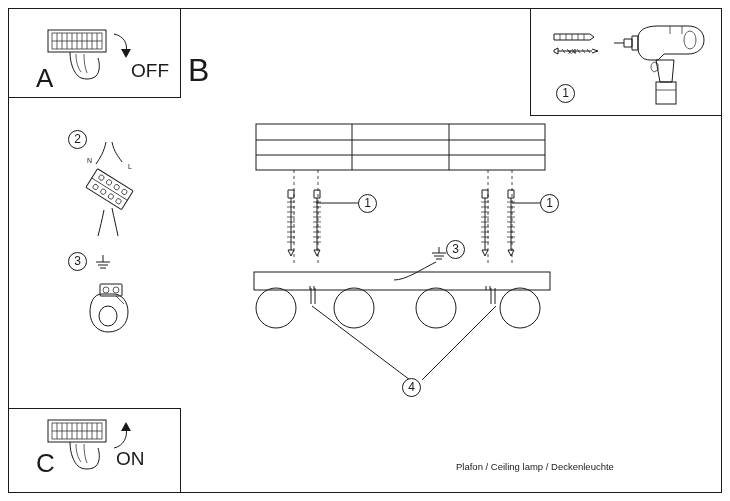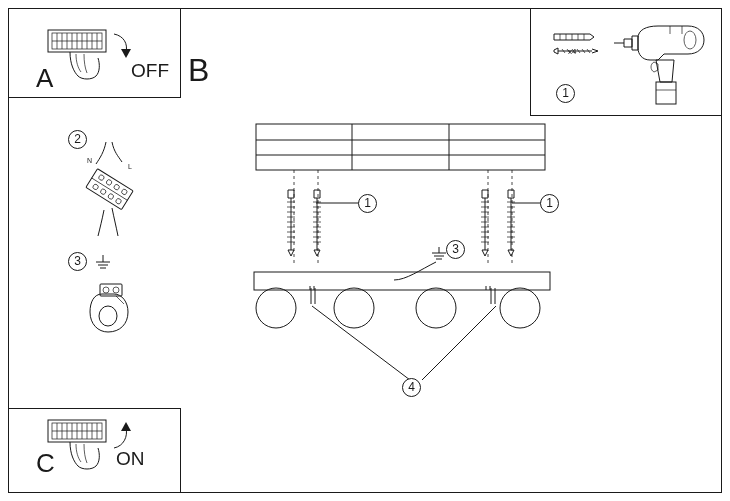--- a/index.html
+++ b/index.html
@@ -366,14 +366,15 @@
   </div>
 
   <div style="position:absolute; left:310px; top:304px;">
     <svg width="200" height="80" viewBox="0 0 200 80">
       <line class="st" x1="2" y1="2" x2="100" y2="76"></line>
       <line class="st" x1="186" y1="2" x2="112" y2="76"></line>
     </svg>
   </div>
   <div class="circle-num" style="left:402px; top:378px;">4</div>
 
+  <div class="footer-text" style="left:456px; top:461px;">Plafon / Ceiling lamp / Deckenleuchte</div>
 
 </div>
 
 </body></html>

